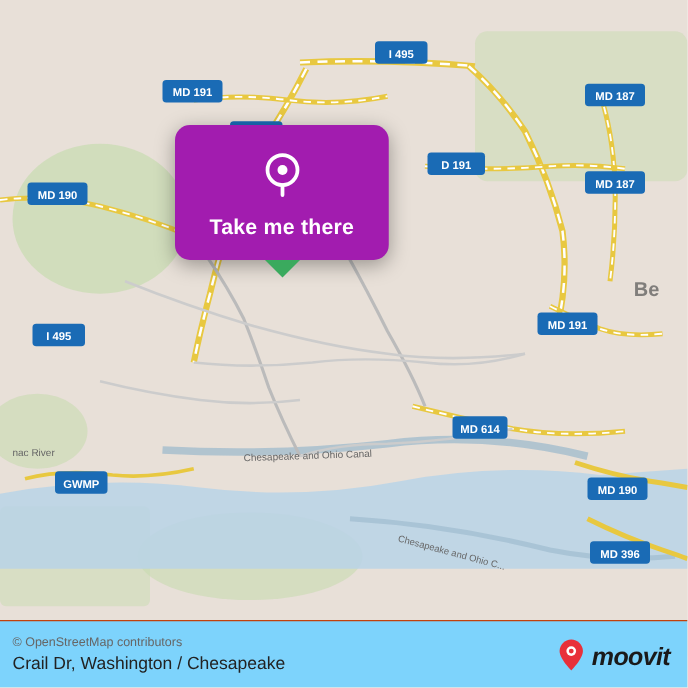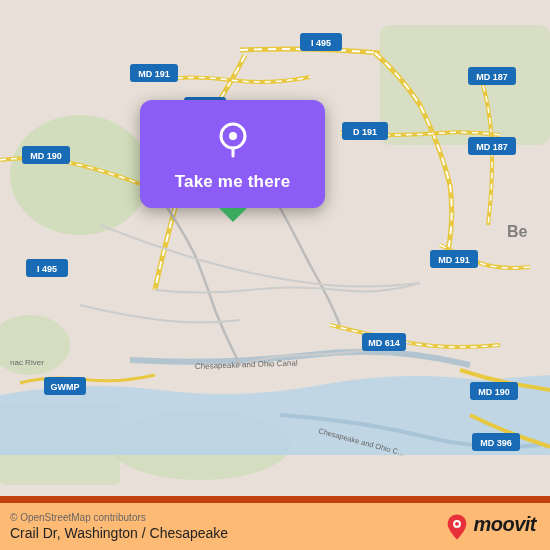--- a/index.html
+++ b/index.html
@@ -25,22 +25,22 @@
       inset: 0;
       width: 100%;
       height: 100%;
     }
 
     
     .map-popup {
       position: absolute;
       top: 100px;
       left: 140px;
-      width: 185px;
-      background: #8b5cf6;
+      width: 171px;
+      background: #a21caf;
       border-radius: 12px;
       padding: 18px 20px 16px 20px;
       display: flex;
       flex-direction: column;
       align-items: center;
       box-shadow: 0 4px 16px rgba(0,0,0,0.35);
       z-index: 10;
     }
 
     .map-popup::after {
@@ -77,27 +77,27 @@
       letter-spacing: 0.2px;
       white-space: nowrap;
     }
 
     
     .bottom-bar {
       position: absolute;
       bottom: 0;
       left: 0;
       right: 0;
-      background: #fdba74;
+      background: #7dd3fc;
       height: 54px;
       display: flex;
       align-items: center;
       justify-content: space-between;
       padding: 0 14px 0 10px;
-      border-top: 7px solid #c2410c;
+      border-top: 1px solid #c2410c;
       z-index: 20;
     }
 
     .bottom-left {
       display: flex;
       flex-direction: column;
     }
 
     .copyright-text {
       font-size: 10px;
@@ -106,21 +106,21 @@
 
     .location-text {
       font-size: 14px;
       color: #222;
       font-weight: 500;
       margin-top: 2px;
     }
 
     .moovit-logo {
       display: flex;
-      align-items: flex-start;
+      align-items: flex-end;
       gap: 2px;
     }
 
     .moovit-pin {
       width: 28px;
       height: 28px;
     }
 
     .moovit-wordmark {
       font-size: 20px;

